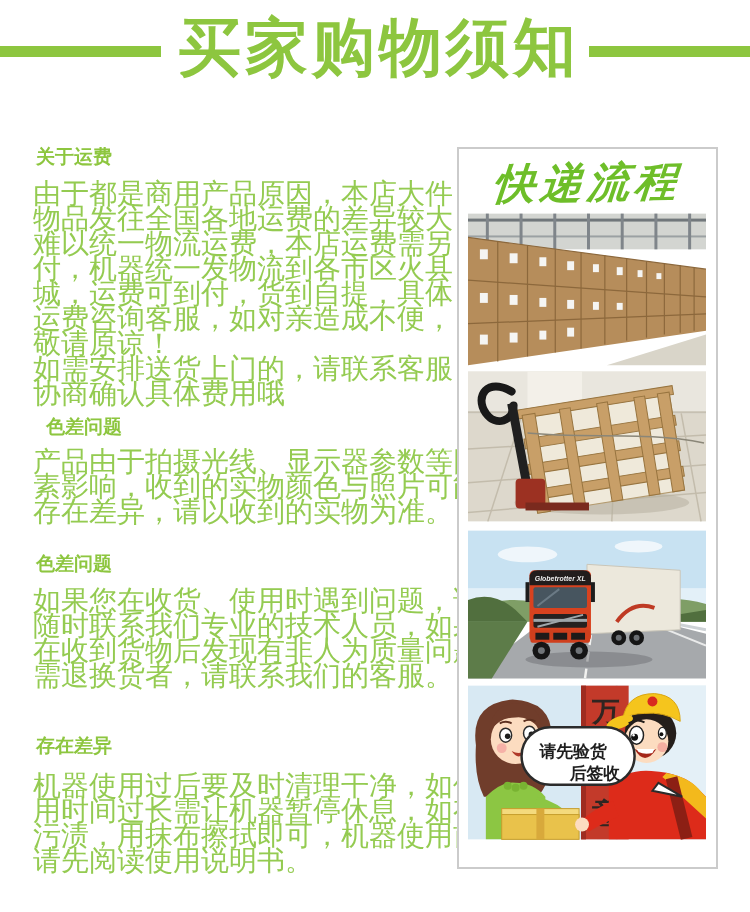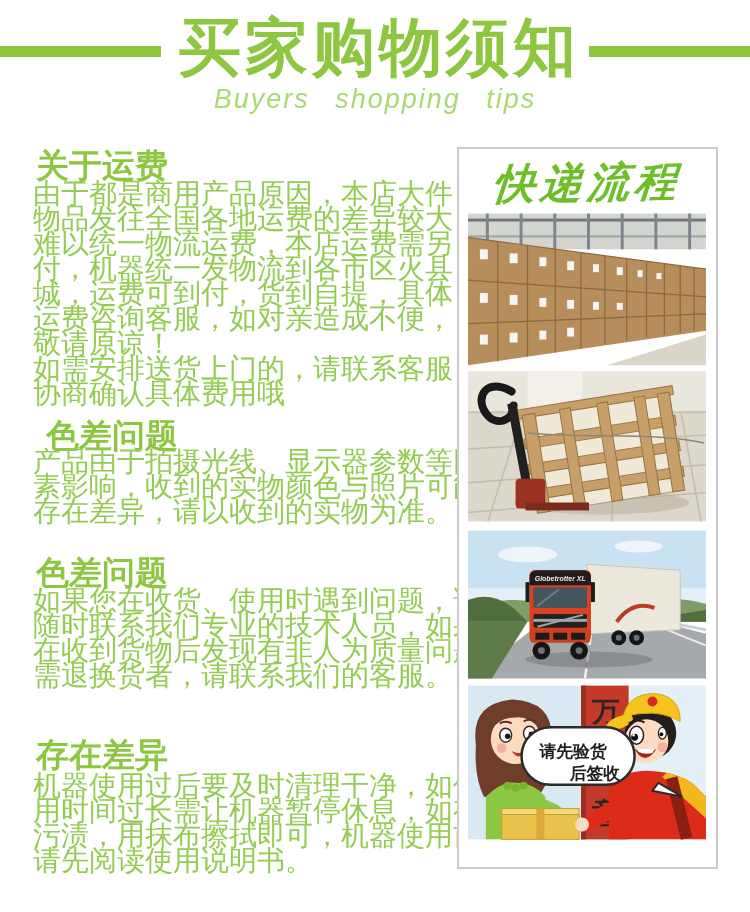--- a/index.html
+++ b/index.html
@@ -16,21 +16,21 @@
   .title-bar{position:absolute;top:46px;height:11px;background:#8dc63f;}
   .title-bar.left{left:0;width:161px;}
   .title-bar.right{left:589px;width:161px;}
   .sub-title{
     position:absolute;top:84px;left:0;width:100%;text-align:center;
     font-size:27px;font-style:italic;color:#a9d96f;
     letter-spacing:2px;word-spacing:16px;
   }
   
   .sec-heading{
-    position:absolute;left:36px;font-size:33px;font-weight:bold;color:#8dc63f;
+    position:absolute;left:36px;font-size:19px;font-weight:bold;color:#8dc63f;
     white-space:pre;
   }
   .sec-body{
     position:absolute;left:33px;font-size:28px;line-height:25px;color:#94cb51;
     white-space:pre;
   }
   .h1{top:144px;} .b1{top:181px;}
   .h2{top:414px;margin-left:10px;} .b2{top:449px;}
   .h3{top:551px;} .b3{top:588px;}
   .h4{top:733px;} .b4{top:773px;}
@@ -52,21 +52,20 @@
   .p4{top:536px;height:155px;}
 </style>
 </head>
 <body>
 
 <div class="page">
 
   <div class="main-title">买家购物须知</div>
   <div class="title-bar left"></div>
   <div class="title-bar right"></div>
-  <div class="sub-title">Buyers  shopping  tips</div>
 
   <div class="sec-heading h1">关于运费</div>
   <div class="sec-body b1">由于都是商用产品原因，本店大件
 物品发往全国各地运费的差异较大，
 难以统一物流运费，本店运费需另
 付，机器统一发物流到各市区火县
 城，运费可到付，货到自提，具体
 运费咨询客服，如对亲造成不便，
 敬请原谅！
 如需安排送货上门的，请联系客服

